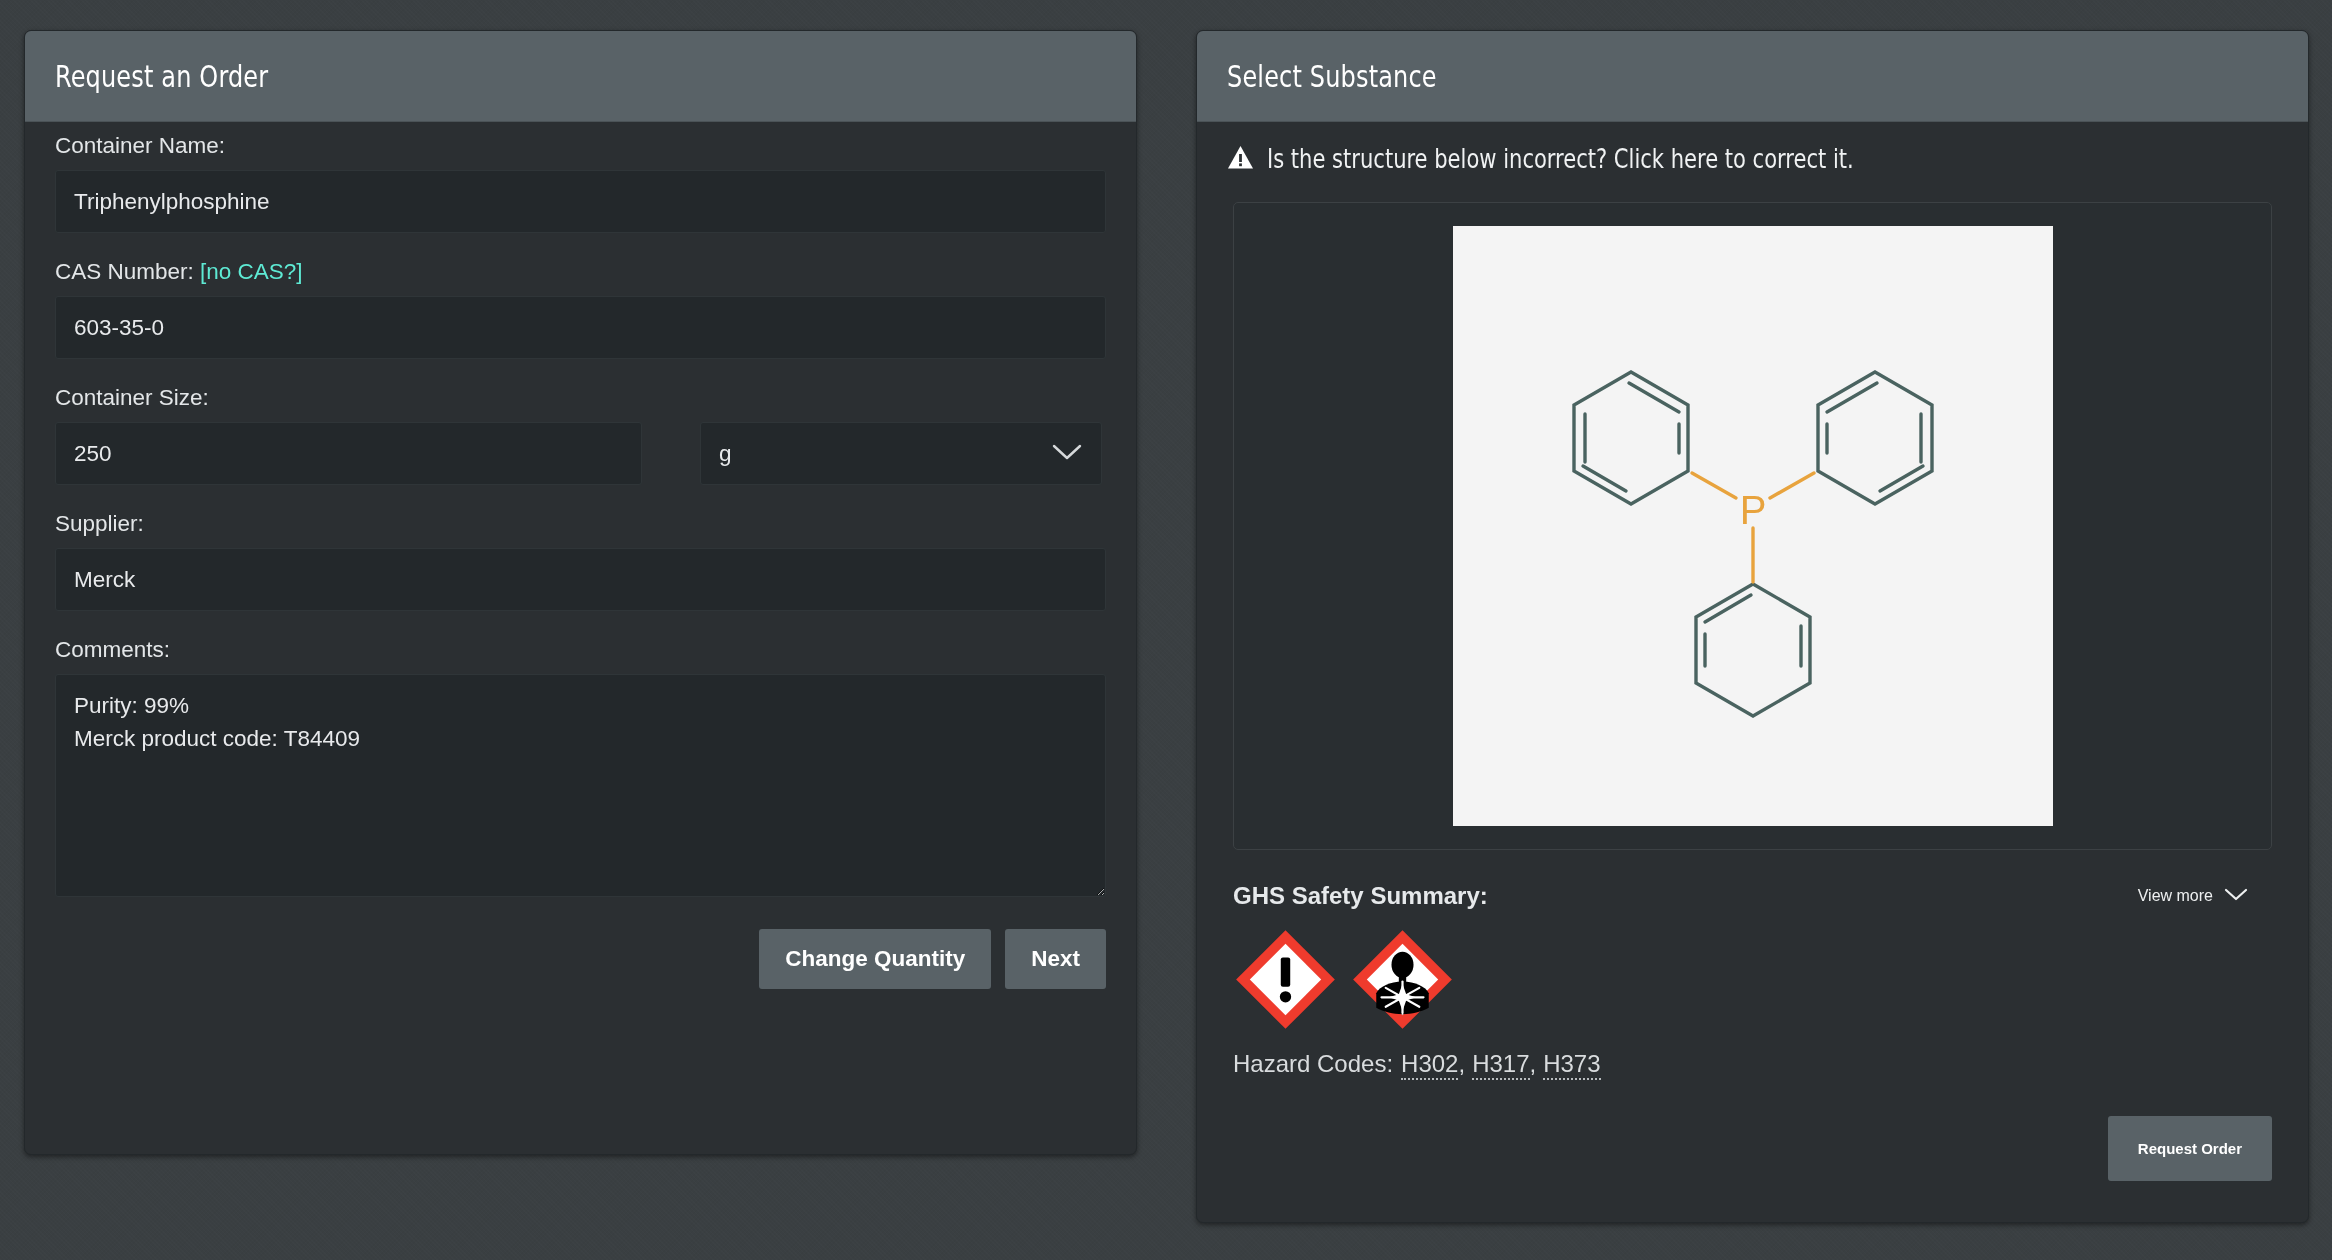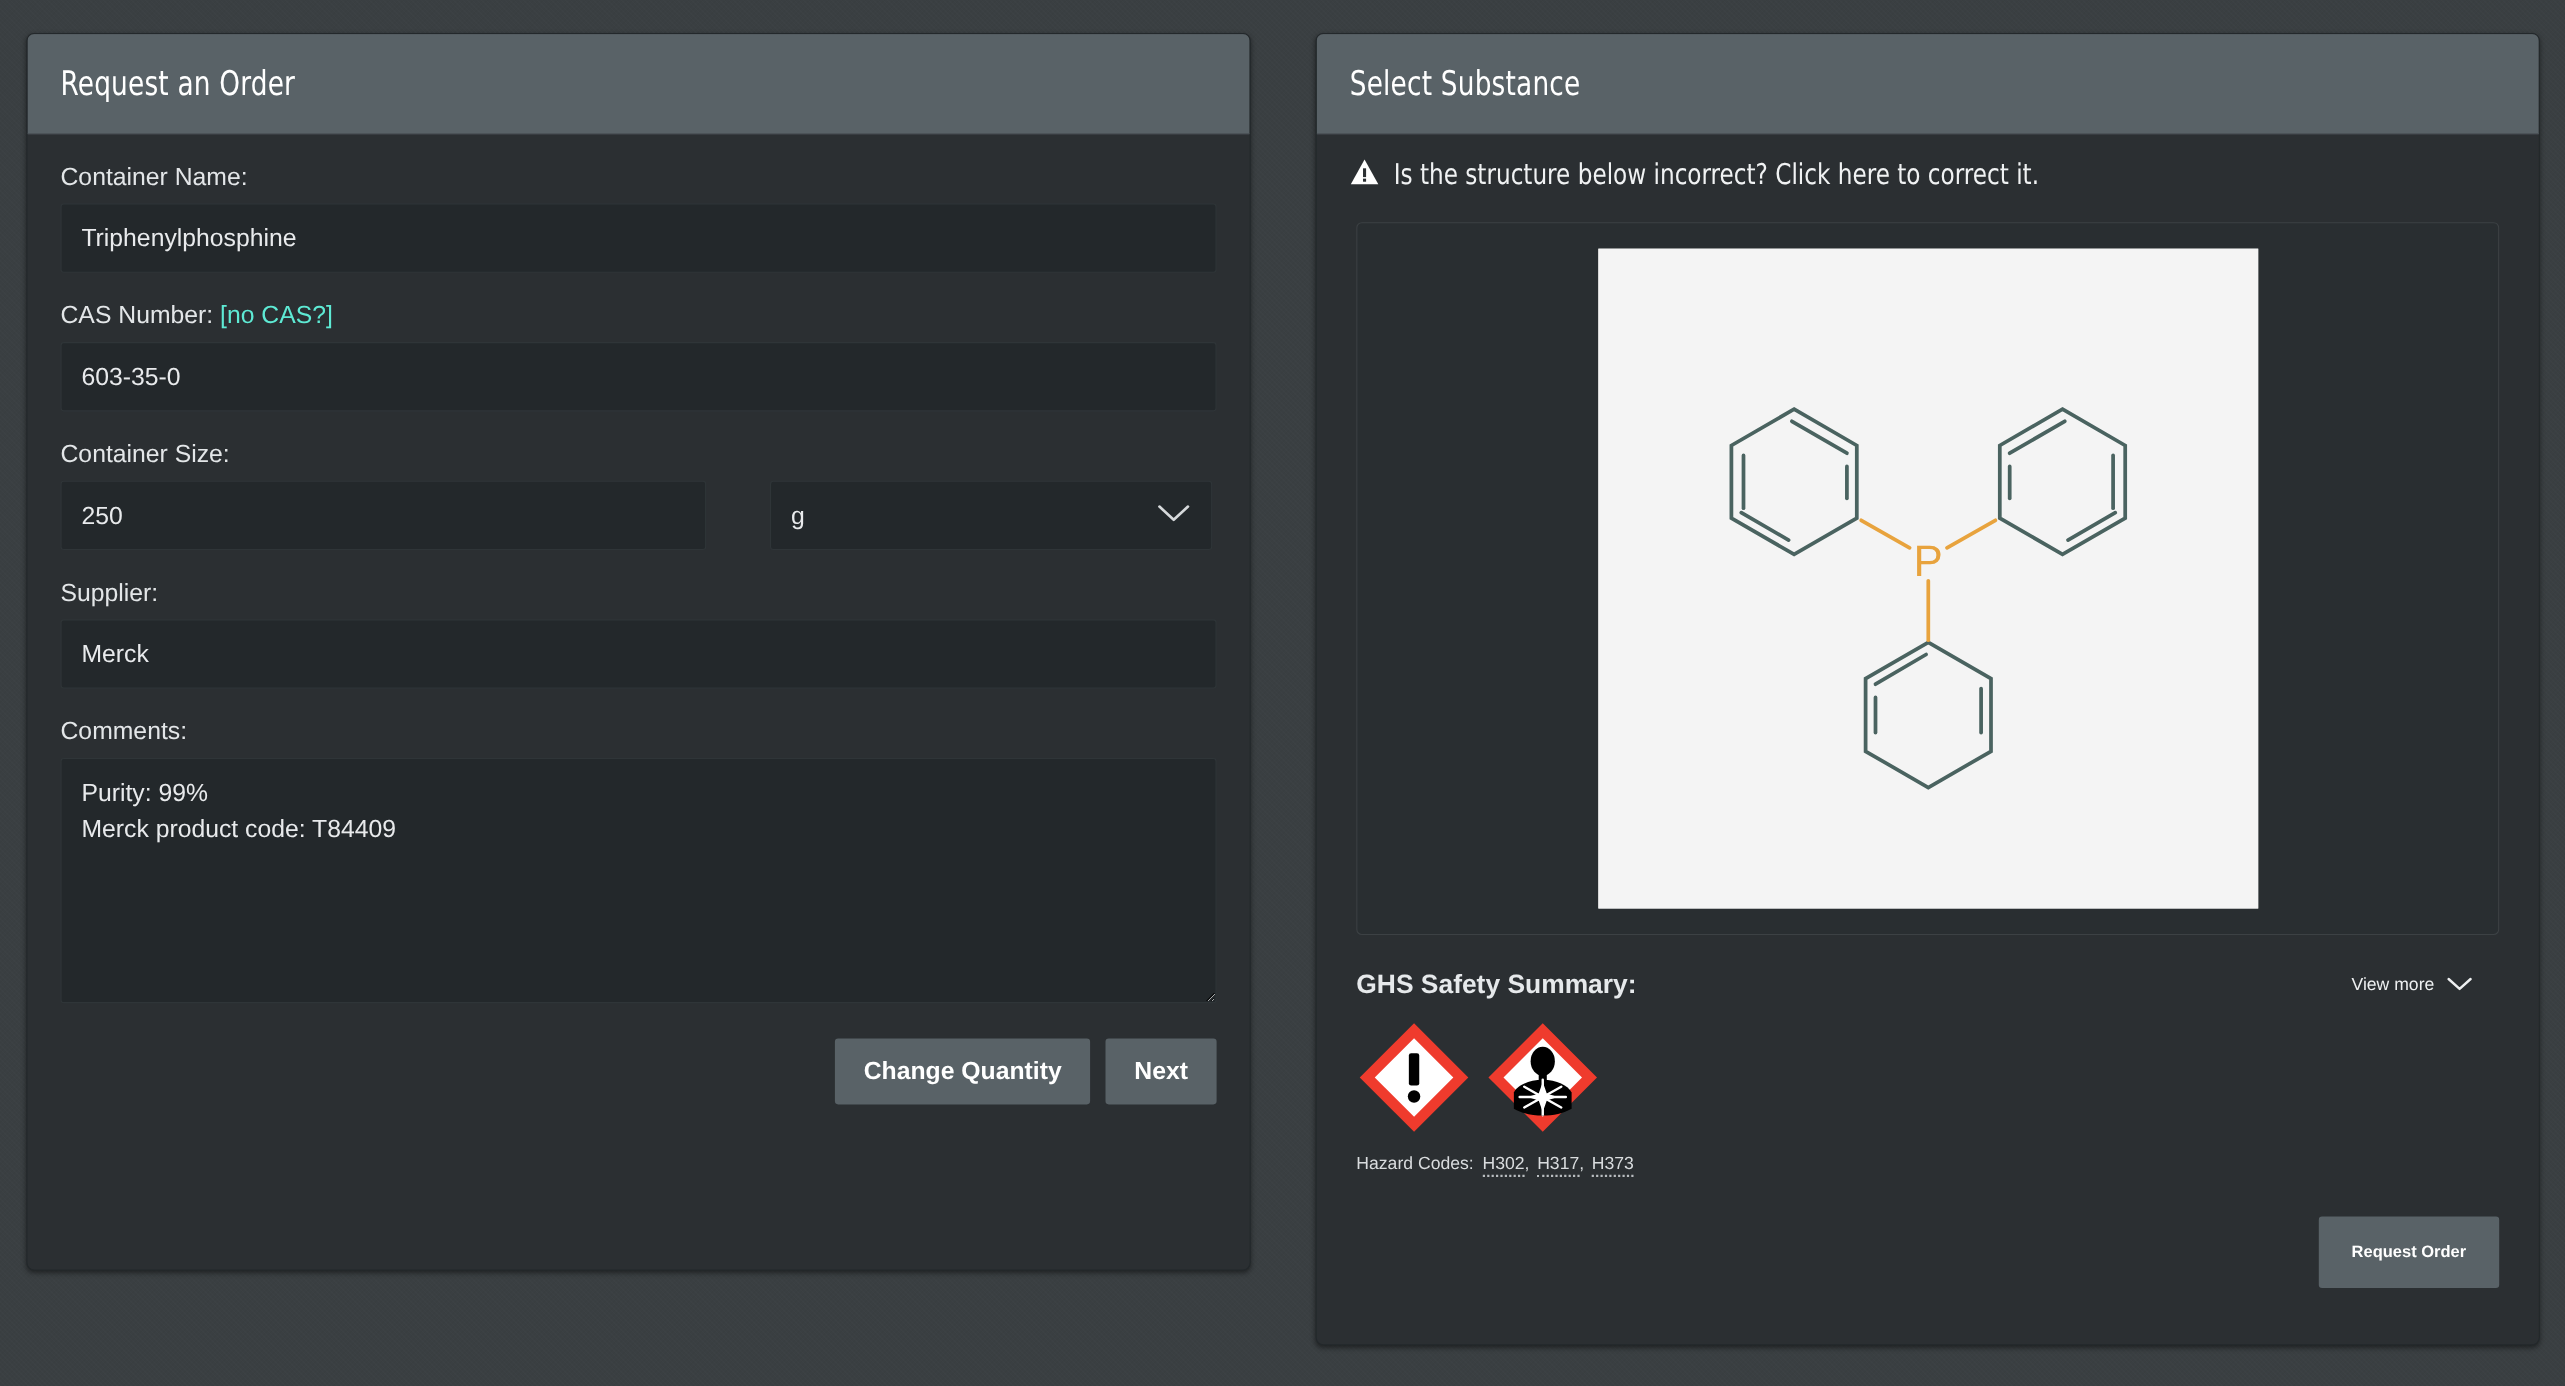--- a/index.html
+++ b/index.html
@@ -47,21 +47,21 @@
   .panel-header-title {
     font-family: "DejaVu Sans Condensed", "Liberation Sans Narrow", "Liberation Sans", sans-serif;
     font-size: 31px;
     font-weight: 400;
     color: #ffffff;
     letter-spacing: 0.2px;
     transform: scaleX(0.86);
     transform-origin: left center;
   }
 
-  .panel-body { padding: 25px 30px 0 30px; }
+  .panel-body { padding: 10px 30px 0 30px; }
 
   
   .field-label {
     font-size: 22.5px;
     color: #e3e6e8;
     margin-bottom: 11px;
     display: block;
     line-height: 1.2;
   }
   .nocas-link {
@@ -205,21 +205,21 @@
     display: flex;
     gap: 12px;
     margin-top: 17px;
   }
 
   .hazard-row {
     display: flex;
     align-items: baseline;
     gap: 8px;
     margin-top: 18px;
-    font-size: 16px;
+    font-size: 24px;
     color: #d9dcde;
   }
   .hazard-codes { display: flex; gap: 0px; }
   .hz-code {
     border-bottom: 2px dotted #b8bcbf;
     cursor: help;
     color: #d9dcde;
   }
   .hz-sep { margin-right: 7px; }
 

